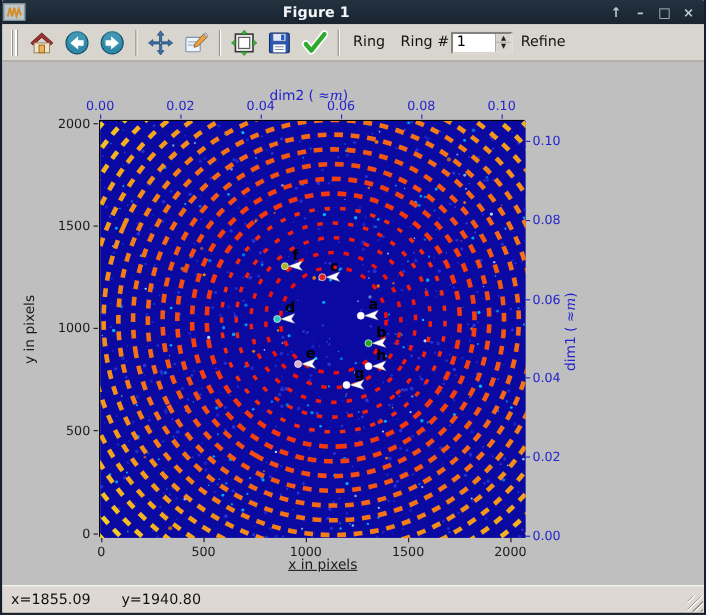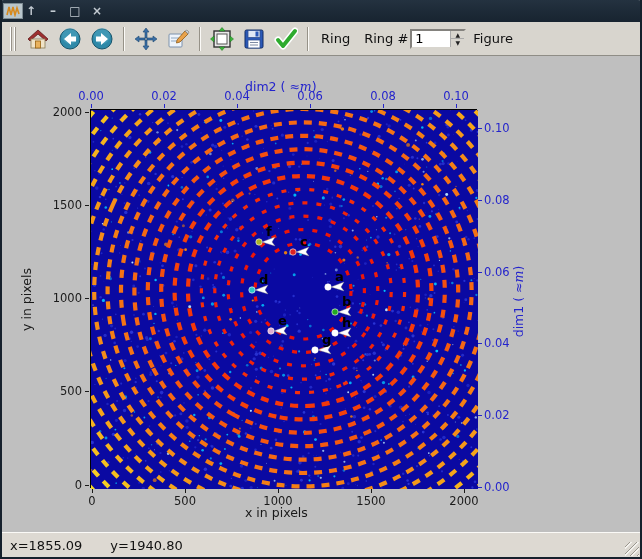--- a/index.html
+++ b/index.html
@@ -58,20 +58,21 @@
 <body>
 
 <div class="window">
 
   <div class="titlebar">
     <div class="win-icon">
       <svg width="14" height="12" viewBox="0 0 14 12">
         <polyline points="1,10 3,2 5,10 7,2 9,10 11,3 13,9" fill="none" stroke="#d88a1e" stroke-width="1.6"></polyline>
       </svg>
     </div>
+    <div class="win-title">Figure 1</div>
     <div class="win-btns">
       <div class="win-btn">↑</div>
       <div class="win-btn">–</div>
       <div class="win-btn">□</div>
       <div class="win-btn">×</div>
     </div>
   </div>
 
   <div class="toolbar">
     <div class="grip"></div>
@@ -155,35 +156,35 @@
 
     <div class="tlabel">Ring</div>
     <div class="tlabel" style="margin-right:2px;">Ring #</div>
     <div class="spinbox">
       <input type="text" value="1" style="">
       <div class="spinners">
         <div>▲</div>
         <div>▼</div>
       </div>
     </div>
-    <div class="tlabel">Figure</div>
+    <div class="tlabel">Refine</div>
   </div>
 
   <div class="canvas" id="canvas">
 
     <div class="axis-label blue" style="left:243px; top:23px;">
       <span>dim2 ( </span><span class="math-m">≈m</span><span>)</span>
     </div>
     <div class="axis-label rot" style="left:-16px; top:236px; width:80px;">
       <span>y in pixels</span>
     </div>
     <div class="axis-label blue rot" style="left:471px; top:238px; width:90px;">
       <span>dim1 ( </span><span class="math-m">≈m</span><span>)</span>
     </div>
-    <div class="axis-label" style="left:243px; top:449px;">
+    <div class="axis-label" style="left:260px; top:449px;text-decoration:underline;">
       <span>x in pixels</span>
     </div>
 
     <div class="plotbox">
       <svg id="plot-svg" width="387" height="379" viewBox="0 0 387 379">
           <rect x="0" y="0" width="387" height="379" fill="#0a09a2"></rect>
           <circle cx="188.9" cy="376.1" r="1.07" fill="#2b36d6" opacity="0.88"></circle>
           <circle cx="119.1" cy="99.9" r="1.52" fill="#2b36d6" opacity="0.99"></circle>
           <circle cx="210.4" cy="370.3" r="1.44" fill="#2b36d6" opacity="0.91"></circle>
           <circle cx="249.6" cy="342.2" r="0.66" fill="#2b36d6" opacity="0.52"></circle>

